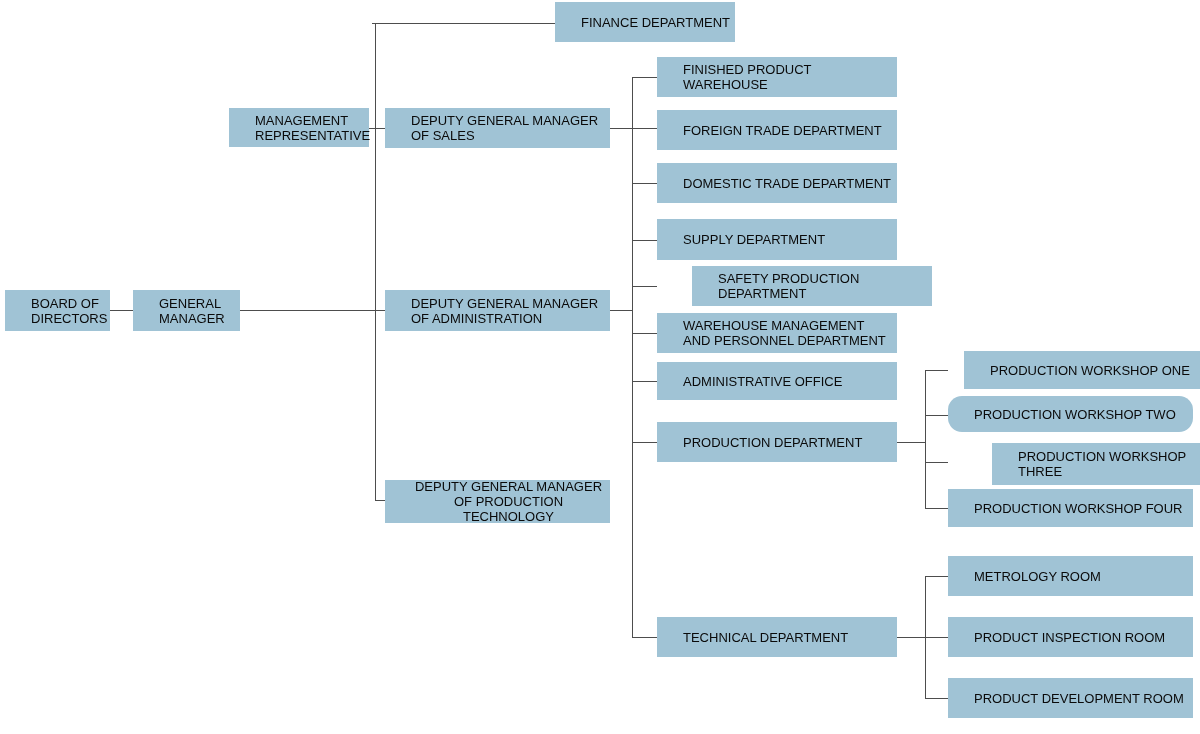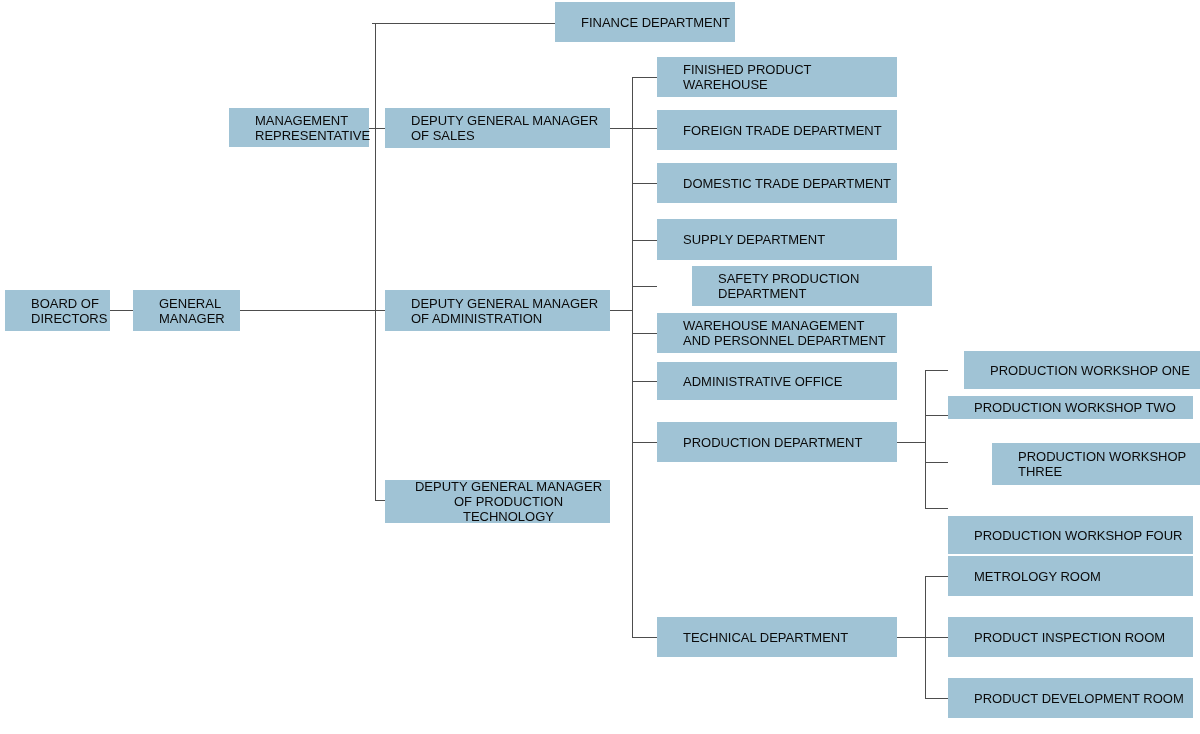--- a/index.html
+++ b/index.html
@@ -70,19 +70,19 @@
     <div class="node" style="left: 657px; top: 57px; width: 240px; height: 40px;">FINISHED PRODUCT WAREHOUSE</div>
     <div class="node" style="left: 657px; top: 110px; width: 240px; height: 40px;">FOREIGN TRADE DEPARTMENT</div>
     <div class="node" style="left: 657px; top: 163px; width: 240px; height: 40px;">DOMESTIC TRADE DEPARTMENT</div>
     <div class="node" style="left: 657px; top: 219px; width: 240px; height: 41px;">SUPPLY DEPARTMENT</div>
     <div class="node" style="left: 672px; top: 266px; width: 240px; height: 40px; margin-left: 20px;">SAFETY PRODUCTION DEPARTMENT</div>
     <div class="node" style="left: 657px; top: 313px; width: 240px; height: 40px;">WAREHOUSE MANAGEMENT AND PERSONNEL DEPARTMENT</div>
     <div class="node" style="left: 657px; top: 362px; width: 240px; height: 38px;">ADMINISTRATIVE OFFICE</div>
     <div class="node" style="left: 657px; top: 422px; width: 240px; height: 40px;">PRODUCTION DEPARTMENT</div>
     <div class="node" style="left: 657px; top: 617px; width: 240px; height: 40px;">TECHNICAL DEPARTMENT</div>
     <div class="node" style="left: 948px; top: 351px; width: 291px; height: 38px; margin-left: 16px;">PRODUCTION WORKSHOP ONE</div>
-    <div class="node" style="left: 948px; top: 396px; width: 245px; height: 23px;">PRODUCTION WORKSHOP TWO</div>
+    <div class="node" style="left: 948px; top: 396px; width: 245px; height: 36px; border-radius: 14px;">PRODUCTION WORKSHOP TWO</div>
     <div class="node" style="left: 948px; top: 443px; width: 245px; height: 42px; margin-left: 44px;">PRODUCTION WORKSHOP THREE</div>
-    <div class="node" style="left: 948px; top: 489px; width: 245px; height: 38px; margin-top: 27px;">PRODUCTION WORKSHOP FOUR</div>
+    <div class="node" style="left: 948px; top: 489px; width: 245px; height: 38px;">PRODUCTION WORKSHOP FOUR</div>
     <div class="node" style="left: 948px; top: 556px; width: 245px; height: 40px;">METROLOGY ROOM</div>
     <div class="node" style="left: 948px; top: 617px; width: 245px; height: 40px;">PRODUCT INSPECTION ROOM</div>
     <div class="node" style="left: 948px; top: 678px; width: 245px; height: 40px;">PRODUCT DEVELOPMENT ROOM</div>
   </div>
 
 </body></html>

